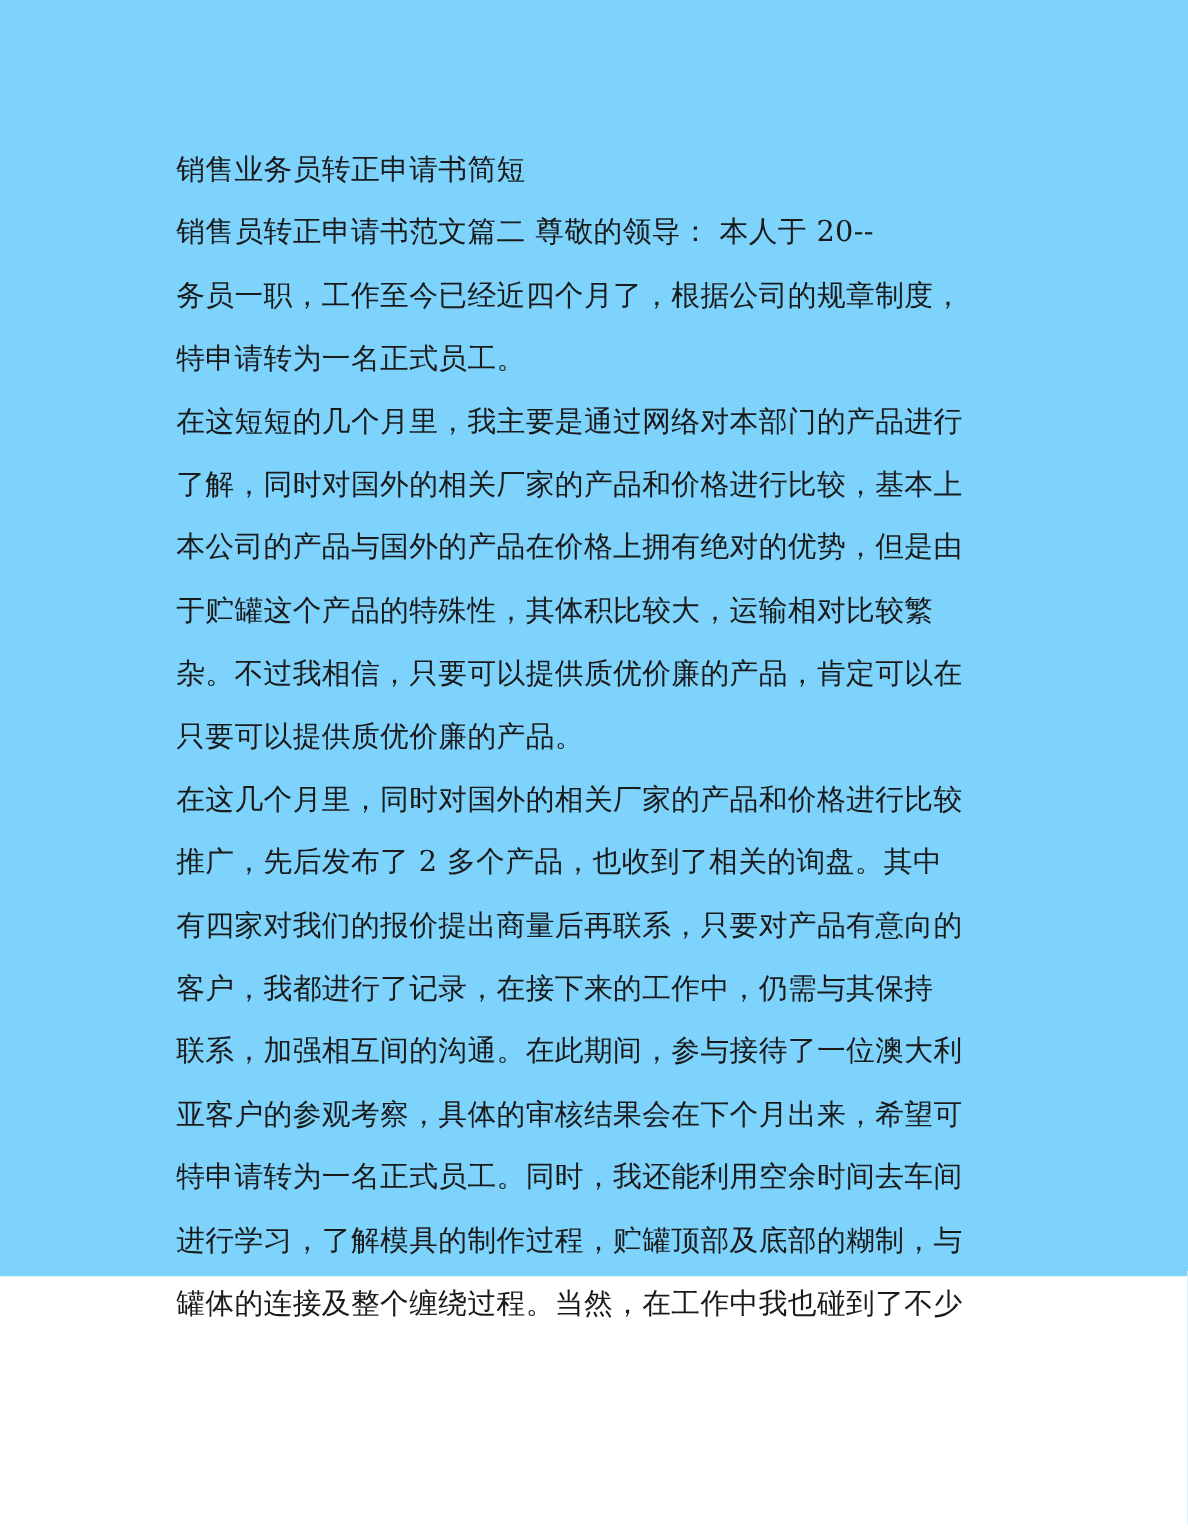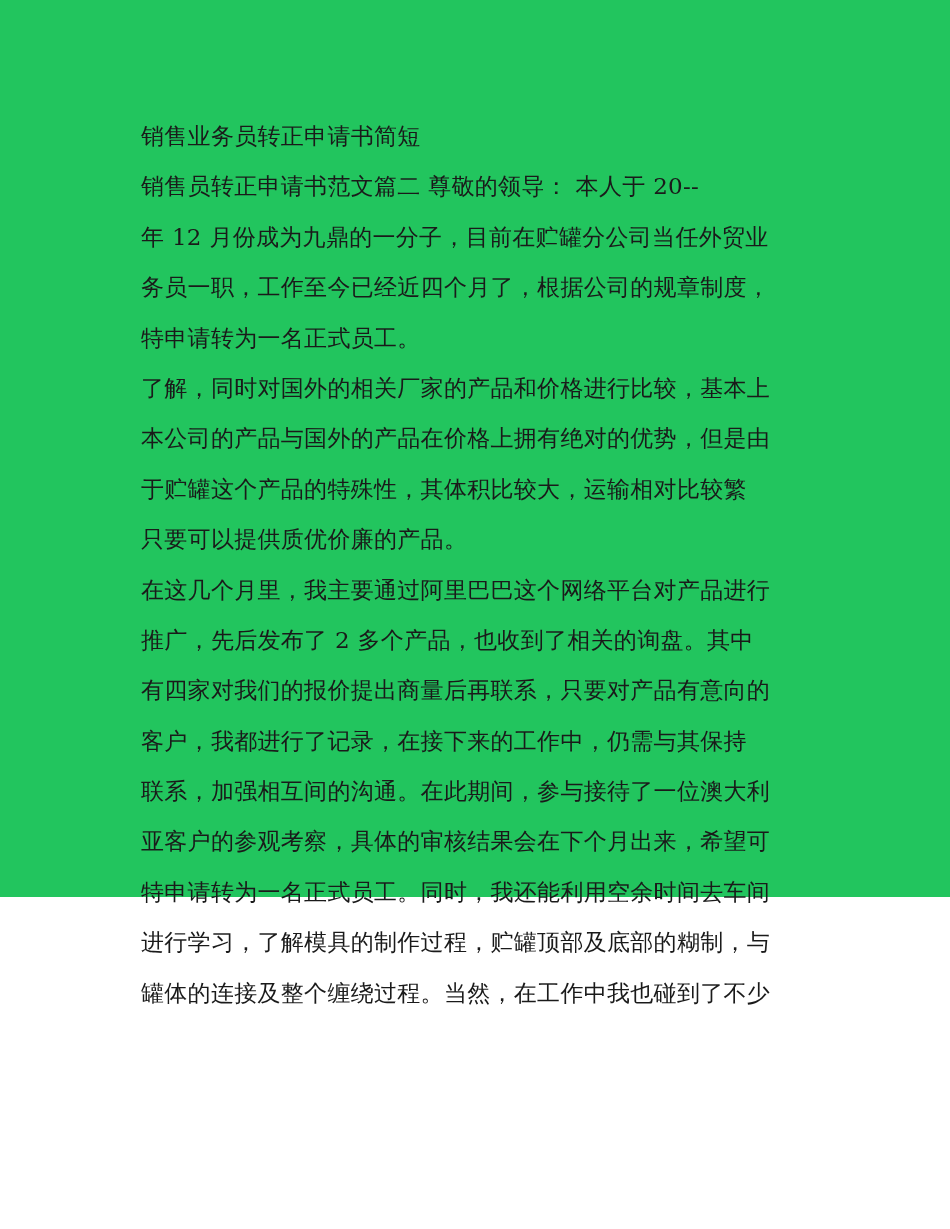--- a/index.html
+++ b/index.html
@@ -11,22 +11,22 @@
       width: 950px;
       height: 1229px;
       overflow: hidden;
       position: relative;
     }
     .page {
       position: absolute;
       left: 0;
       top: 0;
       width: 950px;
-      height: 897px;
-      background: #22c55e;
+      height: 1021px;
+      background: #7dd3fc;
     }
     .content {
       position: absolute;
       left: 141px;
       top: 111px;
       width: 672px;
       color: #1a1a1a;
       font-family: "DejaVu Serif", "Liberation Serif", serif;
       font-size: 23px;
       line-height: 50.4px;
@@ -38,28 +38,29 @@
       height: 50.4px;
     }
   </style>
 </head>
 <body>
 
 <div class="page">
   <div class="content">
     <span class="line">销售业务员转正申请书简短</span>
     <span class="line">销售员转正申请书范文篇二 尊敬的领导： 本人于 20--</span>
-    <span class="line">年 12 月份成为九鼎的一分子，目前在贮罐分公司当任外贸业</span>
     <span class="line">务员一职，工作至今已经近四个月了，根据公司的规章制度，</span>
     <span class="line">特申请转为一名正式员工。</span>
+    <span class="line">在这短短的几个月里，我主要是通过网络对本部门的产品进行</span>
     <span class="line">了解，同时对国外的相关厂家的产品和价格进行比较，基本上</span>
     <span class="line">本公司的产品与国外的产品在价格上拥有绝对的优势，但是由</span>
     <span class="line">于贮罐这个产品的特殊性，其体积比较大，运输相对比较繁</span>
+    <span class="line">杂。不过我相信，只要可以提供质优价廉的产品，肯定可以在</span>
     <span class="line">只要可以提供质优价廉的产品。</span>
-    <span class="line">在这几个月里，我主要通过阿里巴巴这个网络平台对产品进行</span>
+    <span class="line">在这几个月里，同时对国外的相关厂家的产品和价格进行比较</span>
     <span class="line">推广，先后发布了 2 多个产品，也收到了相关的询盘。其中</span>
     <span class="line">有四家对我们的报价提出商量后再联系，只要对产品有意向的</span>
     <span class="line">客户，我都进行了记录，在接下来的工作中，仍需与其保持</span>
     <span class="line">联系，加强相互间的沟通。在此期间，参与接待了一位澳大利</span>
     <span class="line">亚客户的参观考察，具体的审核结果会在下个月出来，希望可</span>
     <span class="line">特申请转为一名正式员工。同时，我还能利用空余时间去车间</span>
     <span class="line">进行学习，了解模具的制作过程，贮罐顶部及底部的糊制，与</span>
     <span class="line">罐体的连接及整个缠绕过程。当然，在工作中我也碰到了不少</span>
   </div>
 </div>

